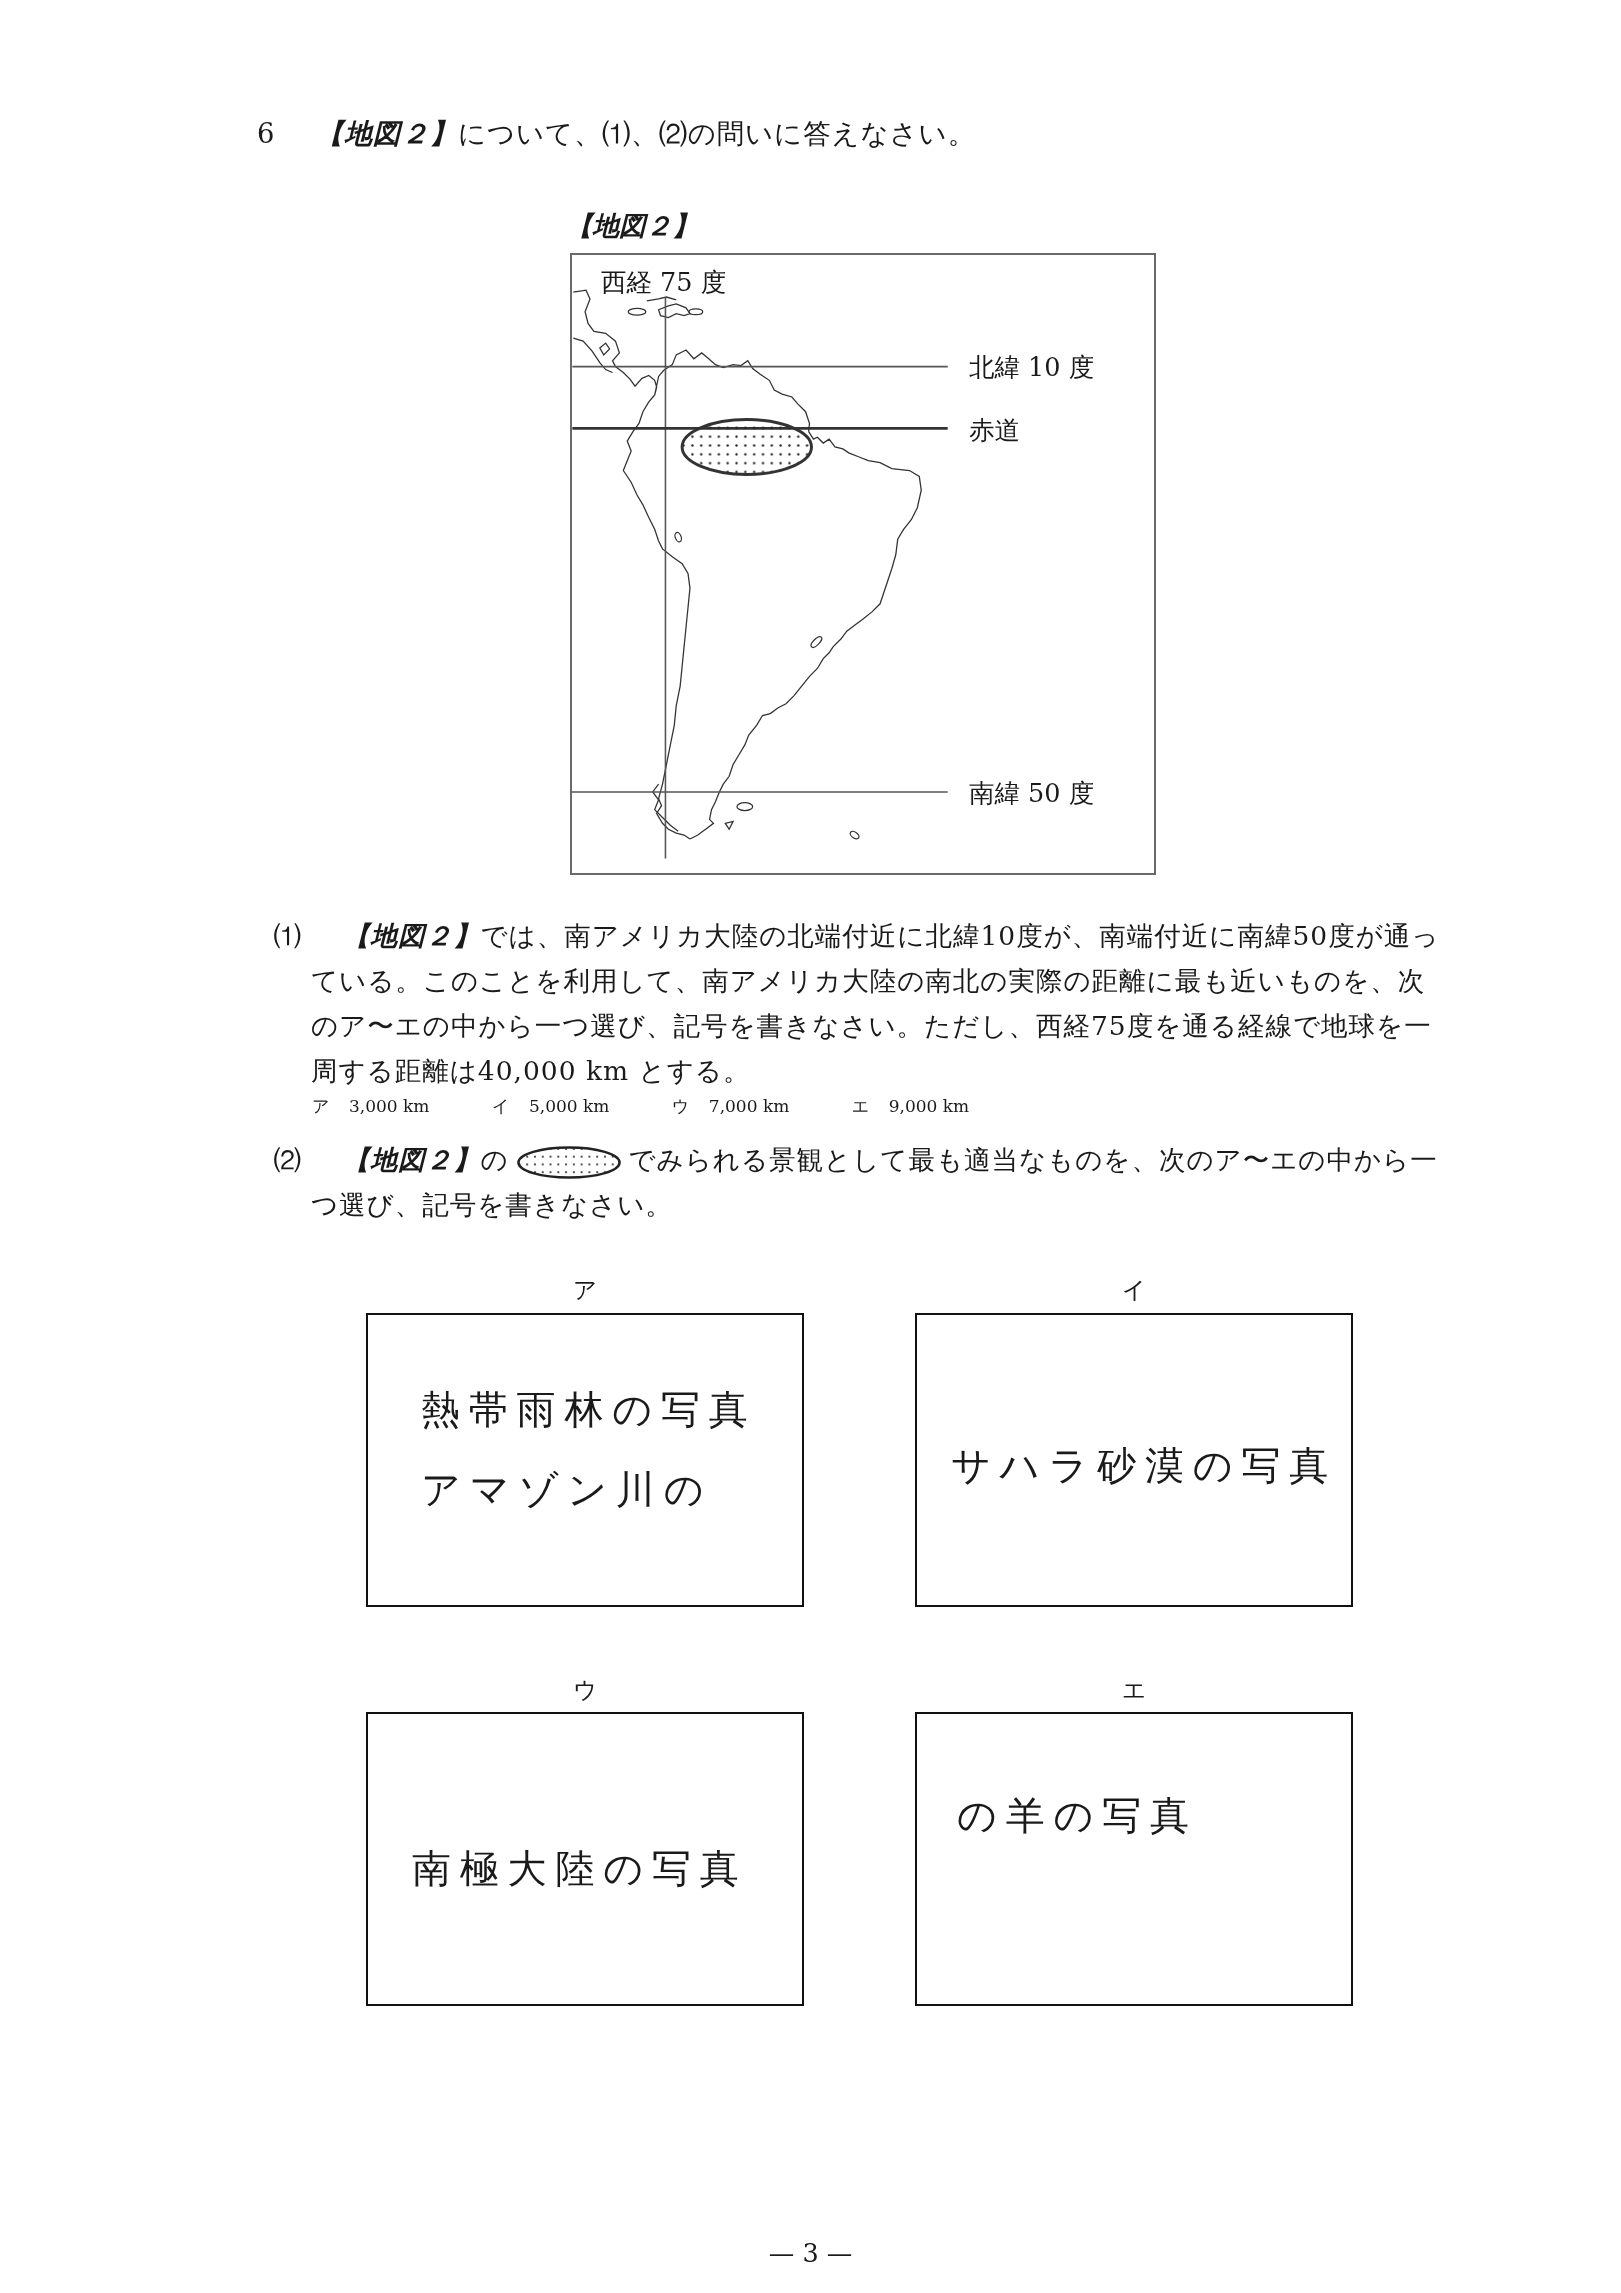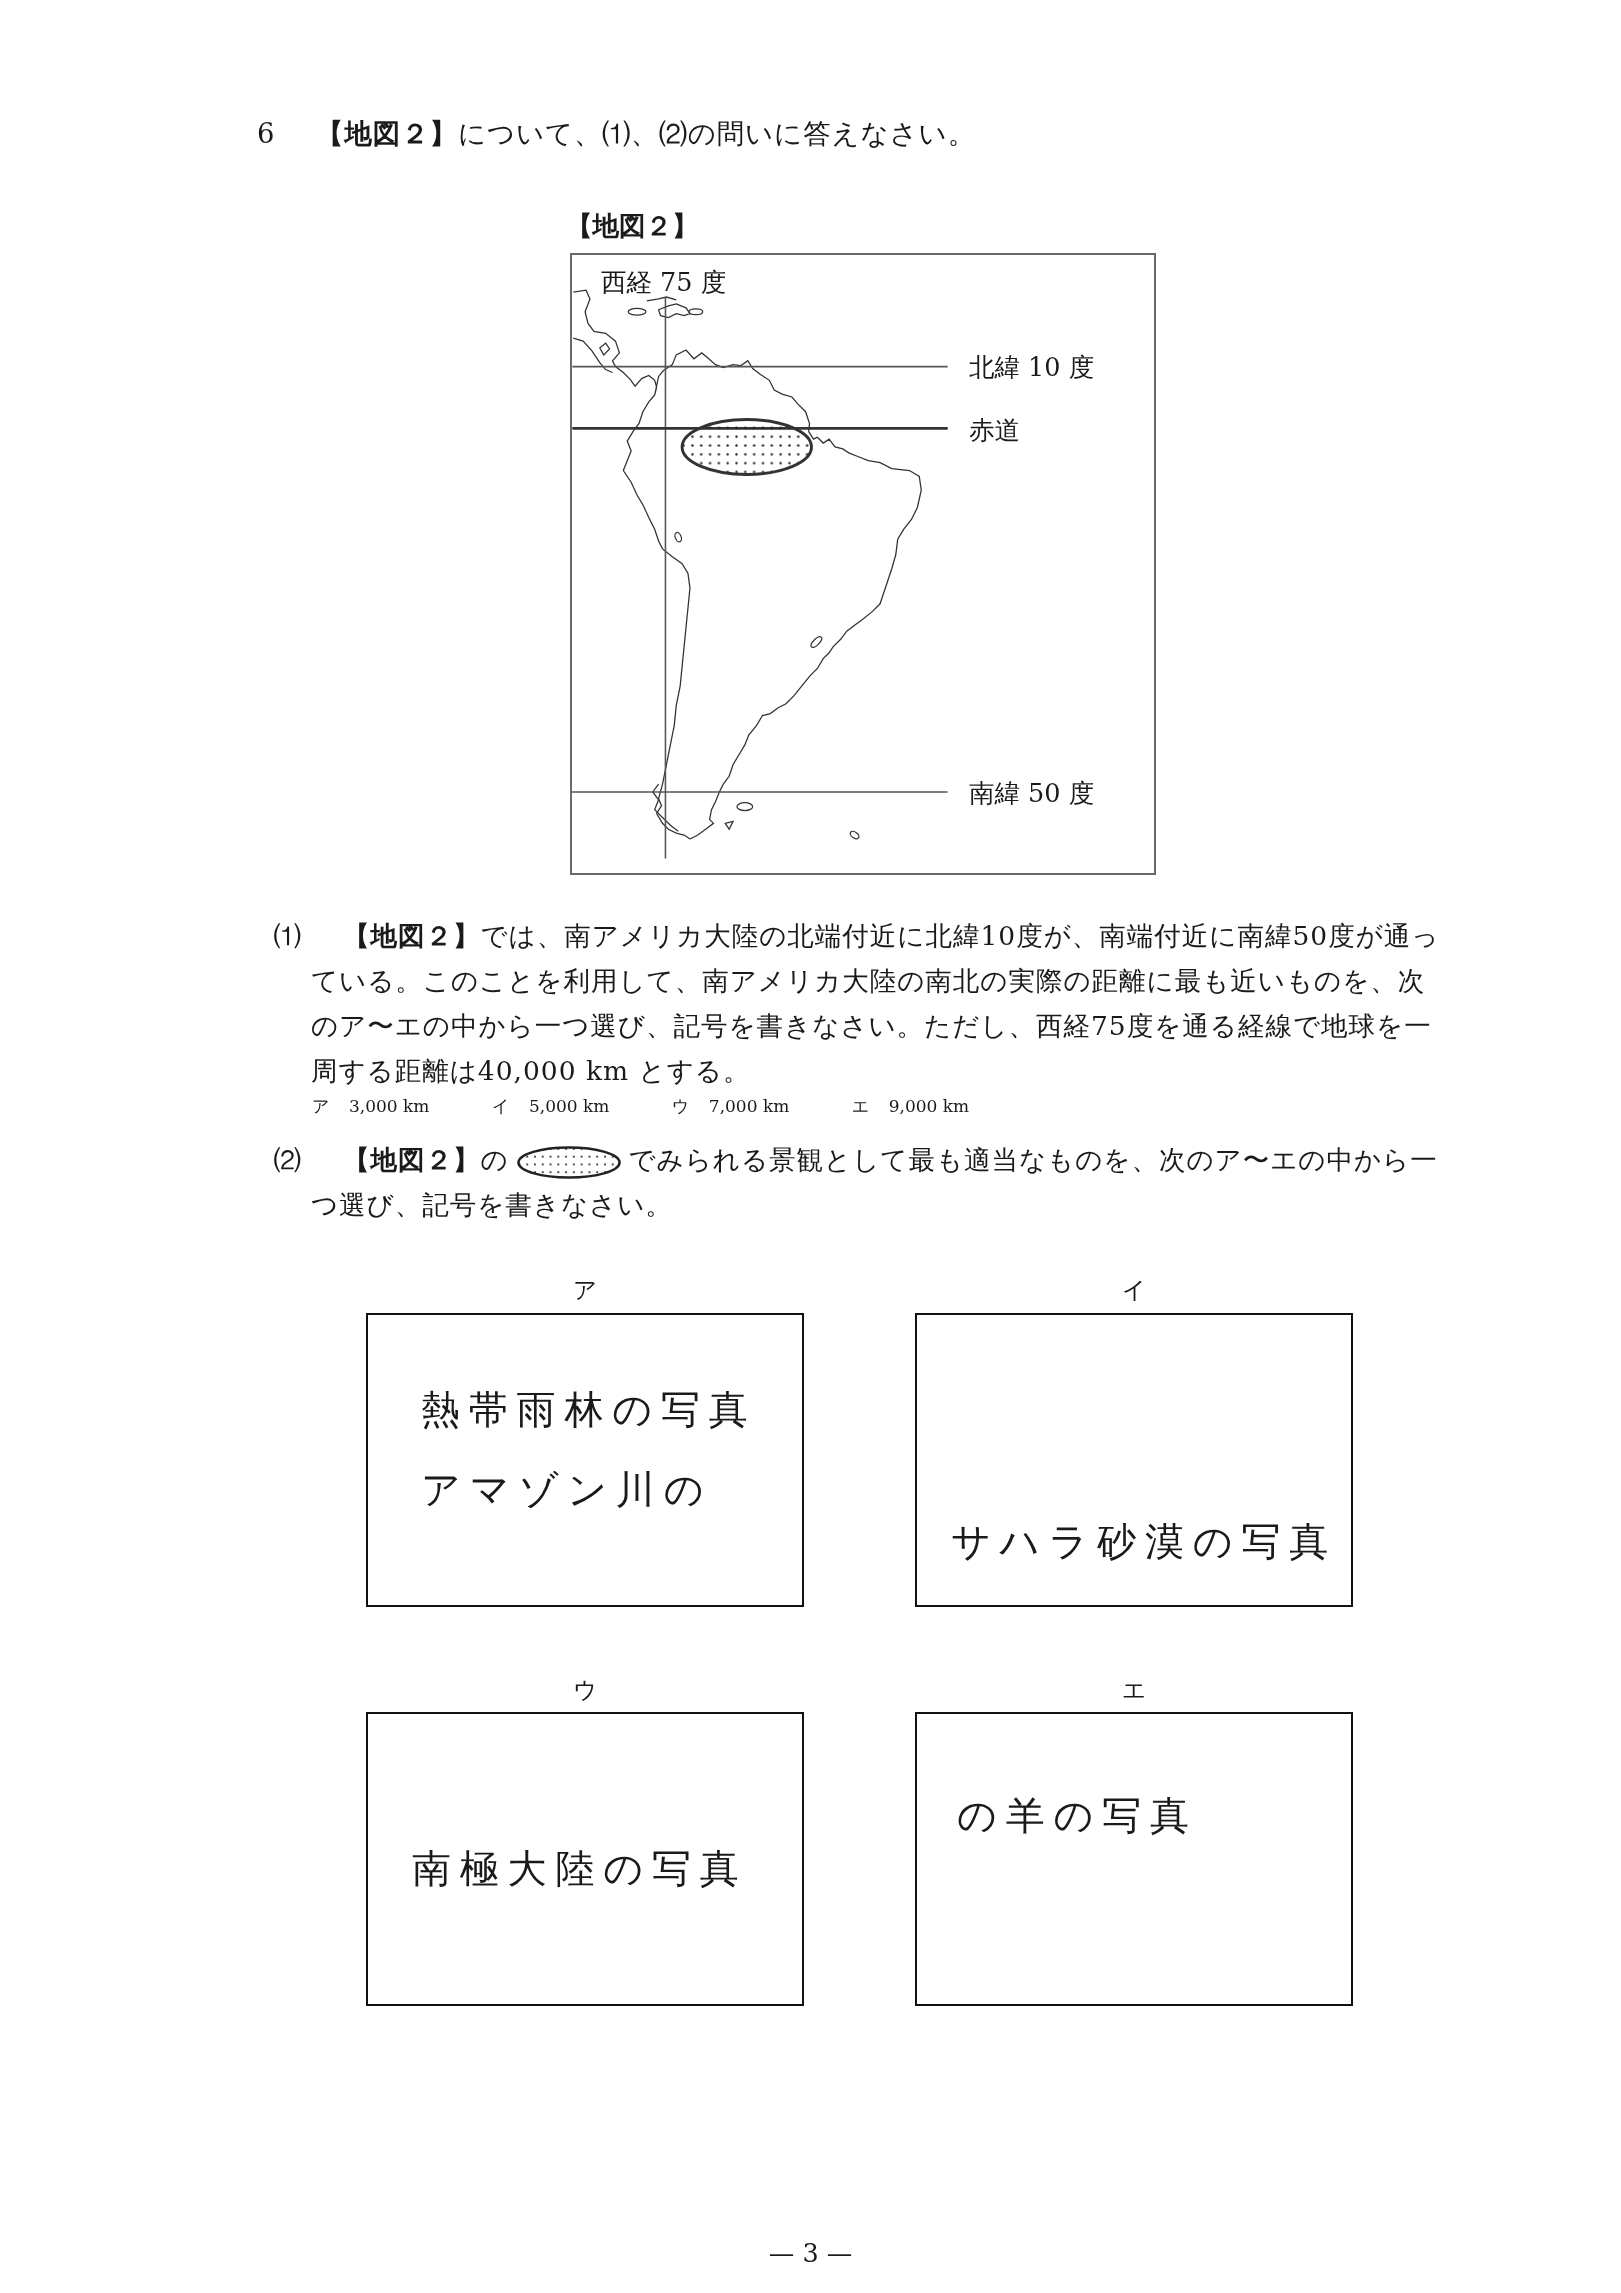--- a/index.html
+++ b/index.html
@@ -1,21 +1,21 @@
 <!DOCTYPE html>
 <html><head>
 <meta charset="utf-8">
 <style>
   html, body { margin: 0; padding: 0; background: #ffffff; }
   body { width: 1621px; height: 2294px; position: relative; overflow: hidden;
          font-family: "DejaVu Serif", "Liberation Serif", serif; color: #1a1a1a; }
   .abs { position: absolute; }
   .qhead { left: 257px; top: 116px; font-size: 27.4px; letter-spacing: 1px; white-space: nowrap; }
   .qhead .num { display: inline-block; width: 59px; }
-  .bold { font-family: "DejaVu Sans", "Liberation Sans", sans-serif; font-weight: bold; }
+  .bold { font-family: "DejaVu Sans", "Liberation Sans", sans-serif; font-weight: bold; font-style: italic; }
   .maptitle { left: 566px; top: 208px; font-size: 26.5px; }
   .mapframe { left: 570px; top: 253px; width: 586px; height: 622px; border: 2px solid #6a6a6a; box-sizing: border-box; }
   .maplabel { font-size: 25.5px; white-space: nowrap; }
   .para { font-size: 26.5px; line-height: 45px; white-space: nowrap; letter-spacing: 1px; }
   .choices-line { font-size: 17px; white-space: nowrap; }
   .choices-line span { margin-right: 57px; }
   .choices-line .k { margin-right: 19.6px; }
   .inline-oval { display: inline-block; vertical-align: middle; width: 108px; height: 35px; margin: 0 5.9px; }
   .ansbox { position: absolute; width: 438px; height: 294px; border: 2.9px solid #111; box-sizing: border-box; }
   .anslabel { position: absolute; font-size: 23.5px; width: 438px; text-align: center; }
@@ -110,21 +110,21 @@
 
 <div class="anslabel" style="left:366px;top:1274px">ア</div>
 <div class="ansbox" style="left:366px;top:1313px"></div>
 <div class="anstext" style="left:421px;top:1370px">
   <div>熱帯雨林の写真</div>
   <div>アマゾン川の</div>
 </div>
 
 <div class="anslabel" style="left:915px;top:1274px">イ</div>
 <div class="ansbox" style="left:915px;top:1313px"></div>
-<div class="anstext" style="left:951px;top:1502px">
+<div class="anstext" style="left:951px;top:1426px">
   <div>サハラ砂漠の写真</div>
 </div>
 
 <div class="anslabel" style="left:366px;top:1674px">ウ</div>
 <div class="ansbox" style="left:366px;top:1712px"></div>
 <div class="anstext" style="left:412px;top:1829px">
   <div>南極大陸の写真</div>
 </div>
 
 <div class="anslabel" style="left:915px;top:1674px">エ</div>

